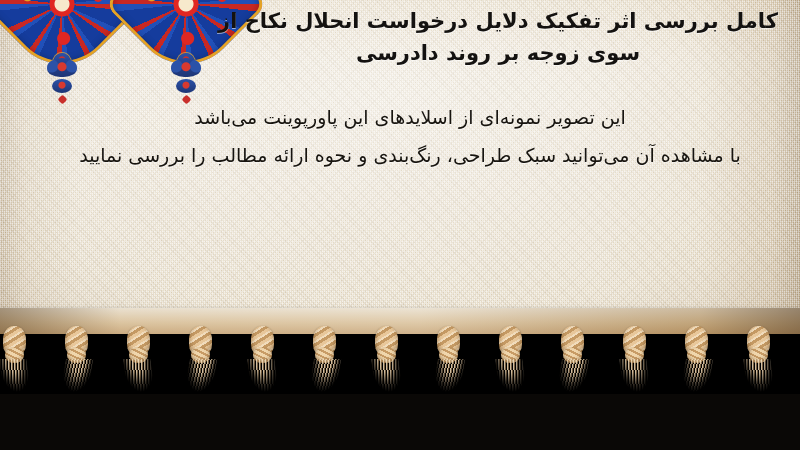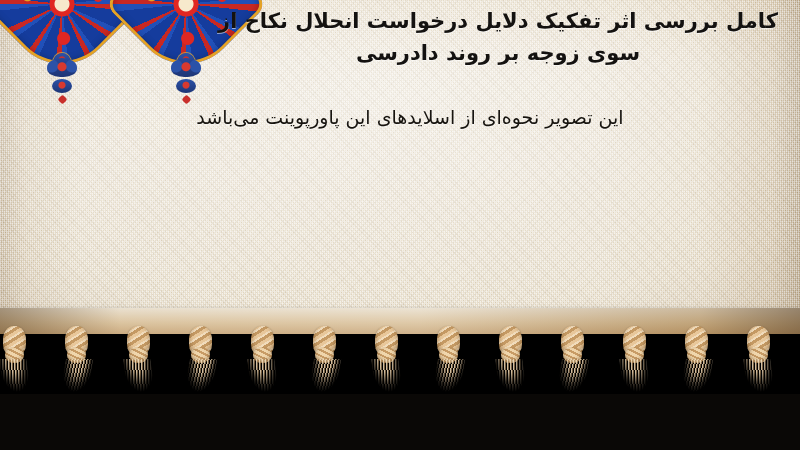--- a/index.html
+++ b/index.html
@@ -224,21 +224,22 @@
     <div class="pendant p2">
       <div class="bud"></div>
       <div class="bud2"></div>
       <div class="dot"></div>
     </div>
   </div>
 
   <div class="title">کامل بررسی اثر تفکیک دلایل درخواست انحلال نکاح از سوی زوجه بر روند دادرسی</div>
 
   <div class="body-block">
-    <p class="body-line">این تصویر نحوه‌ای از اسلایدهای این پاورپوینت می‌باشد</p>
+    <p class="body-line">این تصویر نمونه‌ای از اسلایدهای این پاورپوینت می‌باشد</p>
+    <p class="body-line">با مشاهده آن می‌توانید سبک طراحی، رنگ‌بندی و نحوه ارائه مطالب را بررسی نمایید</p>
   </div>
 
   <div class="fringe-zone">
     <div class="carpet-lip"></div>
     <div class="lip-shade"></div>
     <div class="tassels" id="tassels">
         <div class="tassel" style="left:-8px">
           <div class="knot"></div>
           <div class="knot2"></div>
           <div class="strands alt"></div>

